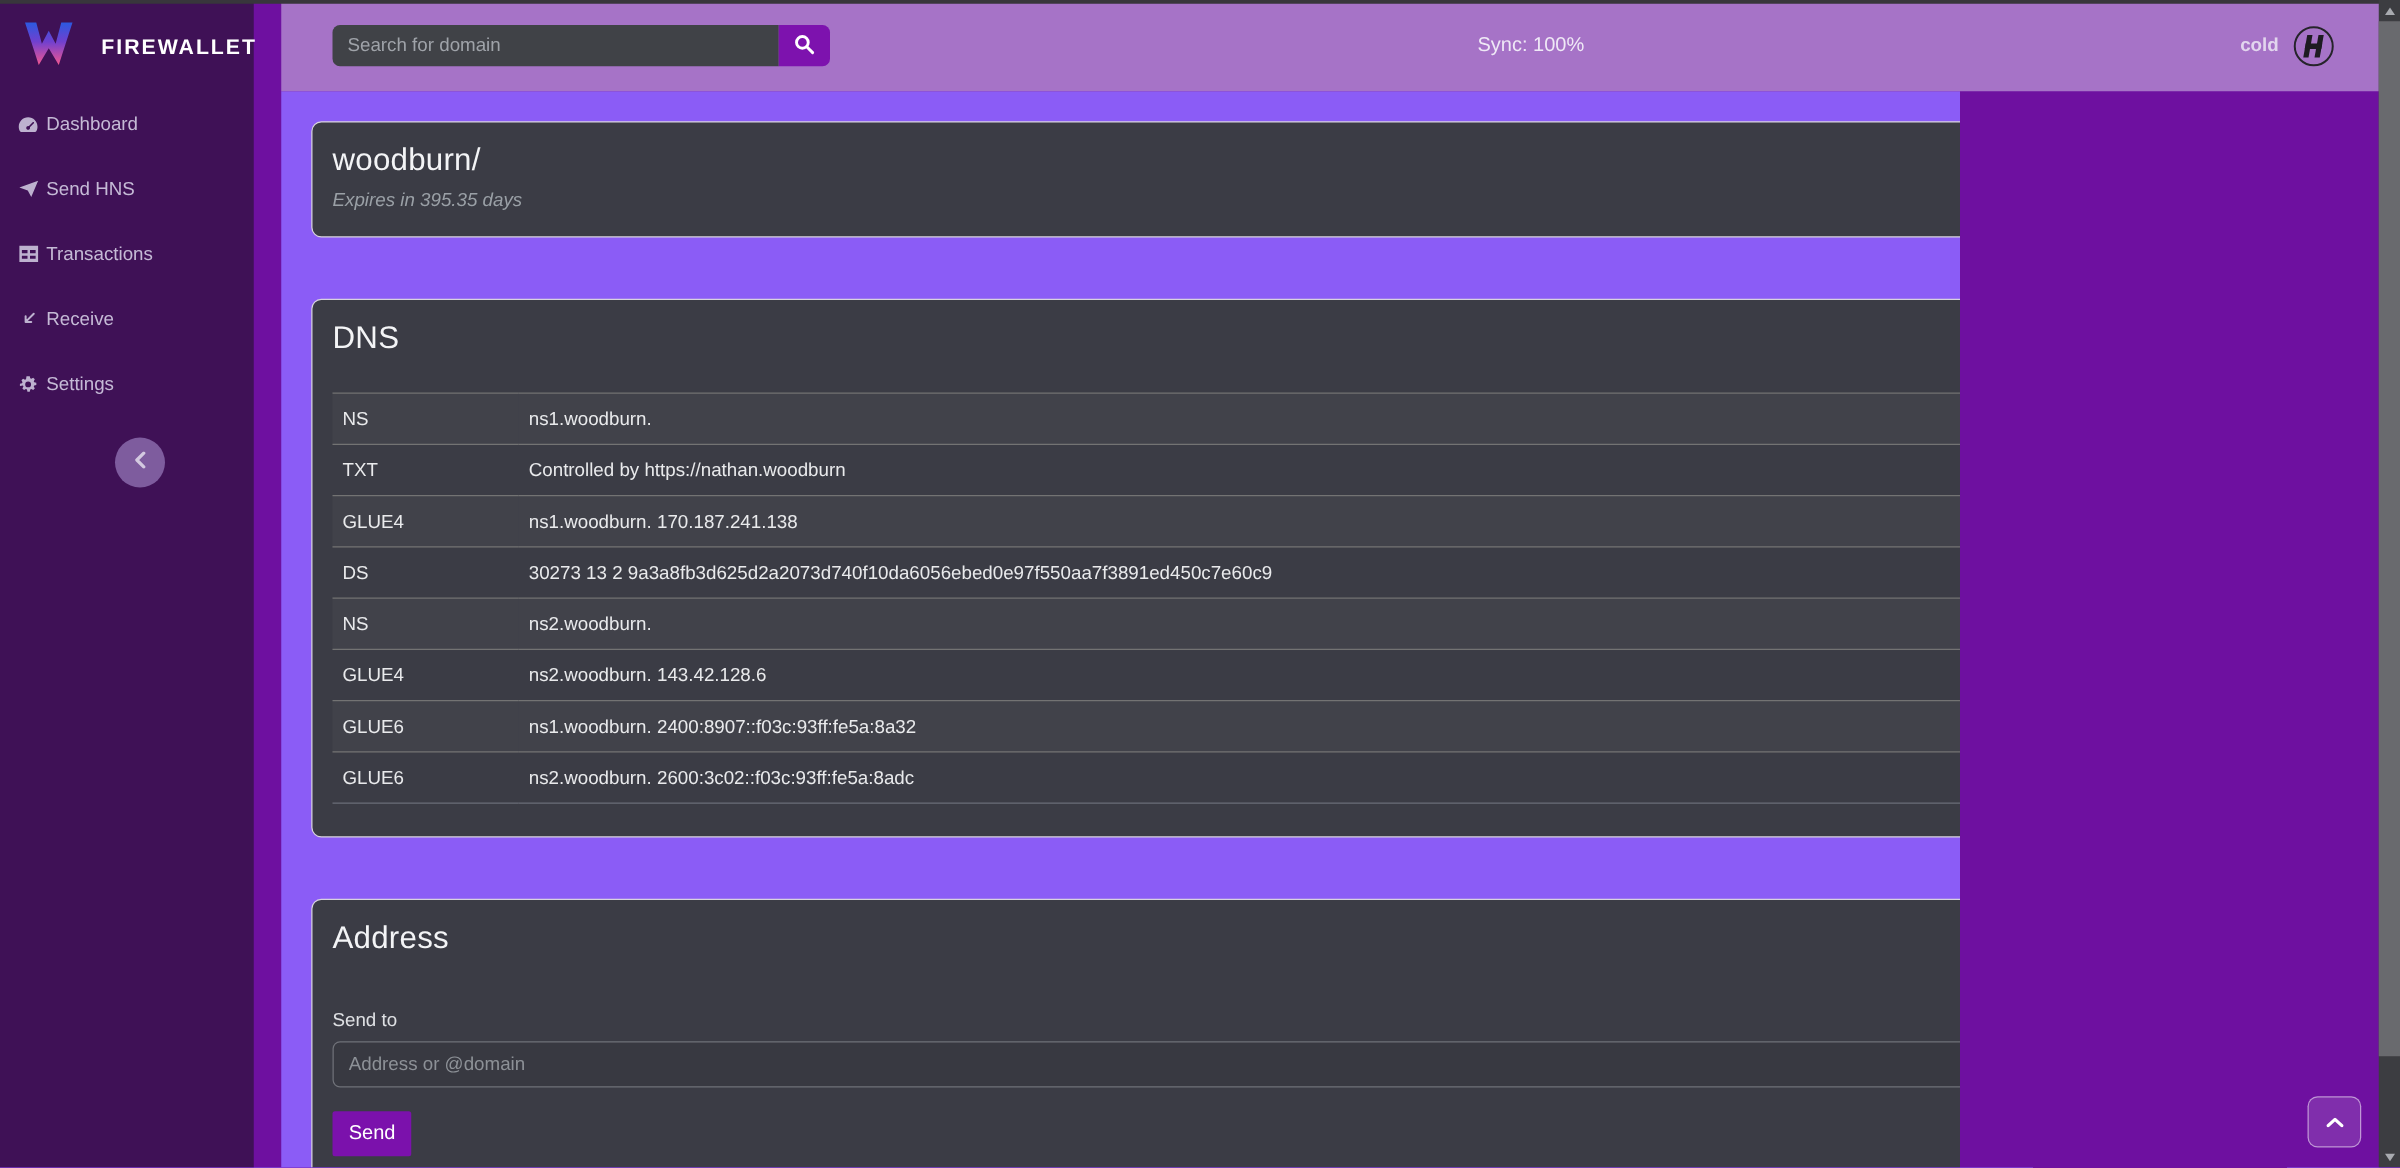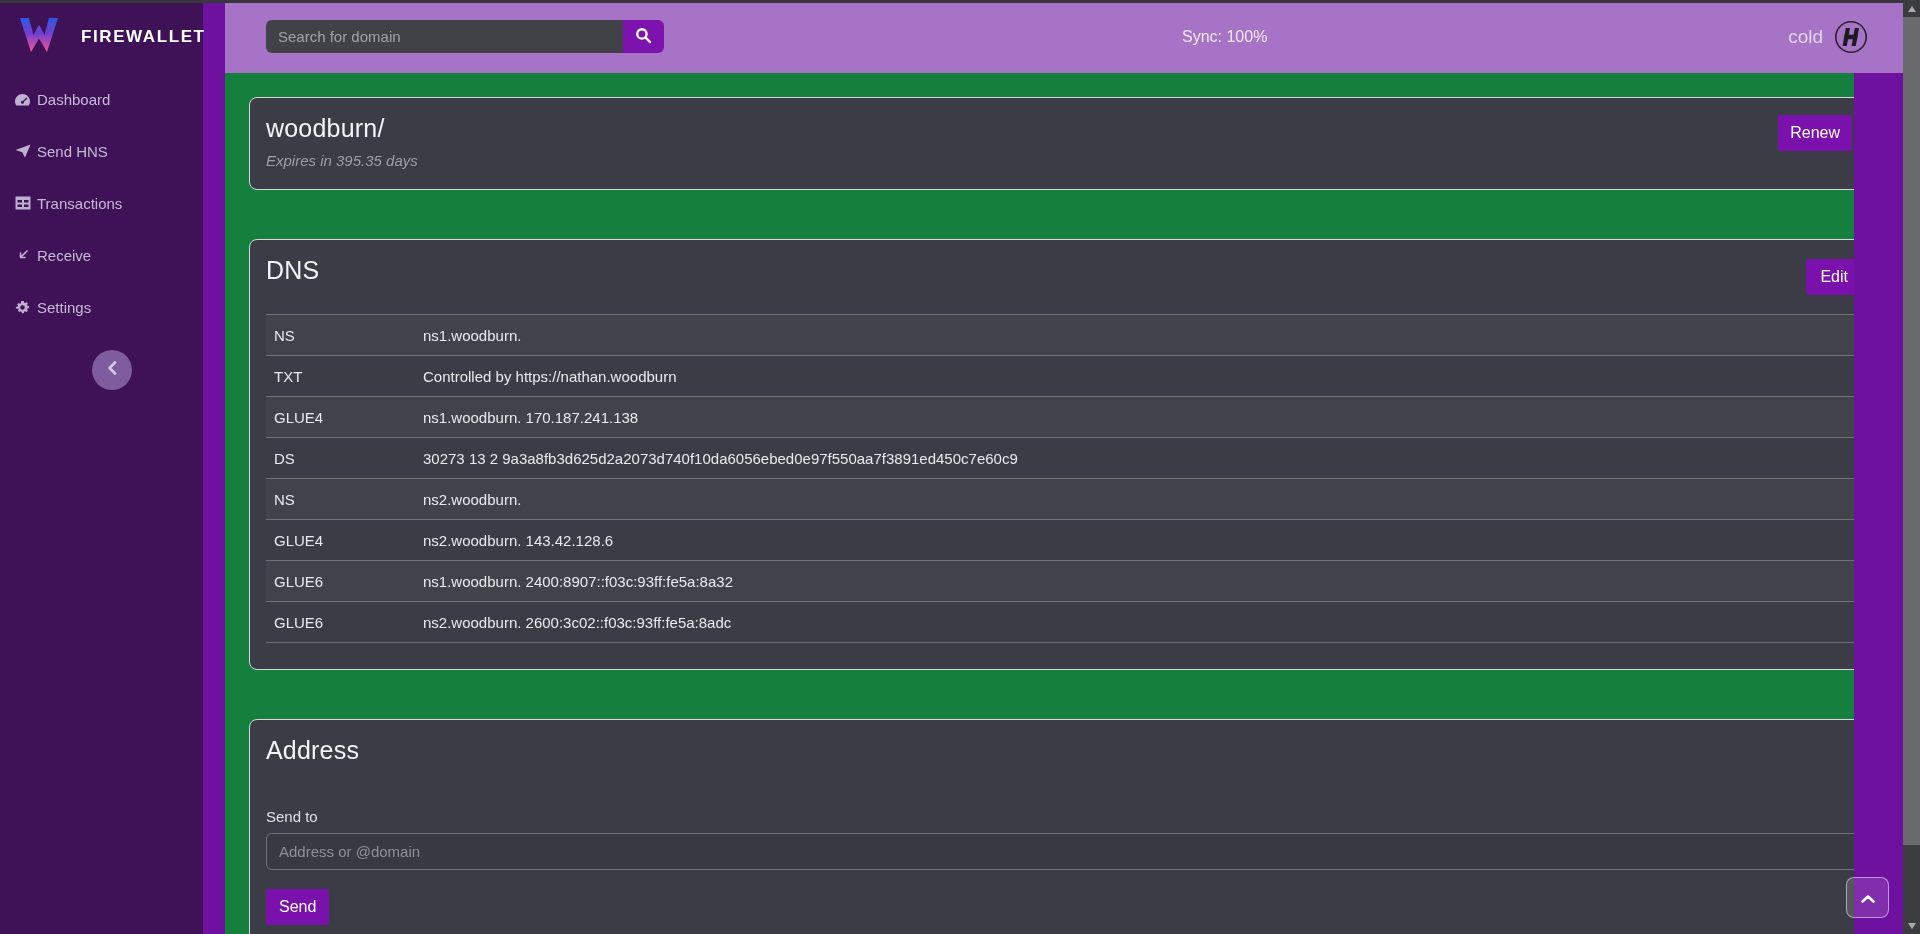--- a/index.html
+++ b/index.html
@@ -25,25 +25,25 @@
   .topbar{ position:absolute; left:225px; top:0; width:1695px; height:73px; background:#a673c7; z-index:30;}
   .search-group{ position:absolute; left:41px; top:20px; width:398px; height:33px; display:flex;}
   .search-input{ width:357px; height:33px; background:#404247; border:none; border-radius:6px 0 0 6px;
     color:#e9e9ea; font-size:15px; padding:0 12px; outline:none; font-family:Liberation Sans, sans-serif;}
   .search-input::placeholder{ color:#9fa3a9;}
   .search-btn{ width:41px; height:33px; background:#7d12ae; border:none; border-radius:0 6px 6px 0;
     display:flex; align-items:center; justify-content:center; cursor:pointer;}
   .sync{ position:absolute; left:957px; top:0; height:73px; display:flex; align-items:center;
     color:#efe9f6; font-size:16px;}
   .wallet{ position:absolute; right:52px; top:0; height:73px; display:flex; align-items:center; gap:11px;}
-  .wallet-label{ color:#e2d5ee; font-size:19px;}
+  .wallet-label{ color:#e2d5ee; font-size:15px;font-weight:bold;}
   .wallet-icon{ width:34px; height:34px; cursor:pointer;}
 
   
-  .main{ position:absolute; left:225px; top:73px; width:1629px; bottom:0; background:#15803d; overflow:hidden;}
+  .main{ position:absolute; left:225px; top:73px; width:1343px; bottom:0; background:#8b5cf6; overflow:hidden;}
   .container{ position:absolute; left:24px; top:24px; width:1634px;}
   .card{ background:#3b3c45; border:1px solid #d9d3df; border-radius:8px; position:relative;
     padding:16px; margin-bottom:49px; color:#fff;}
   .card-title{ font-size:25px; font-weight:500; color:#f3f4f6; letter-spacing:.2px;}
   .subtitle{ margin-top:9px; font-size:15px; color:#9aa0a6;font-style:italic;}
   .btn{ background:#7b11ac; color:#fff; border:none; border-radius:2px; font-size:16px;
     font-family:"Liberation Sans", sans-serif; cursor:pointer;}
   .card-domain{ height:93px;}
   .renew-btn{ position:absolute; top:17px; right:30px; padding:9px 12px;}
   .card-dns{ height:431px;}

